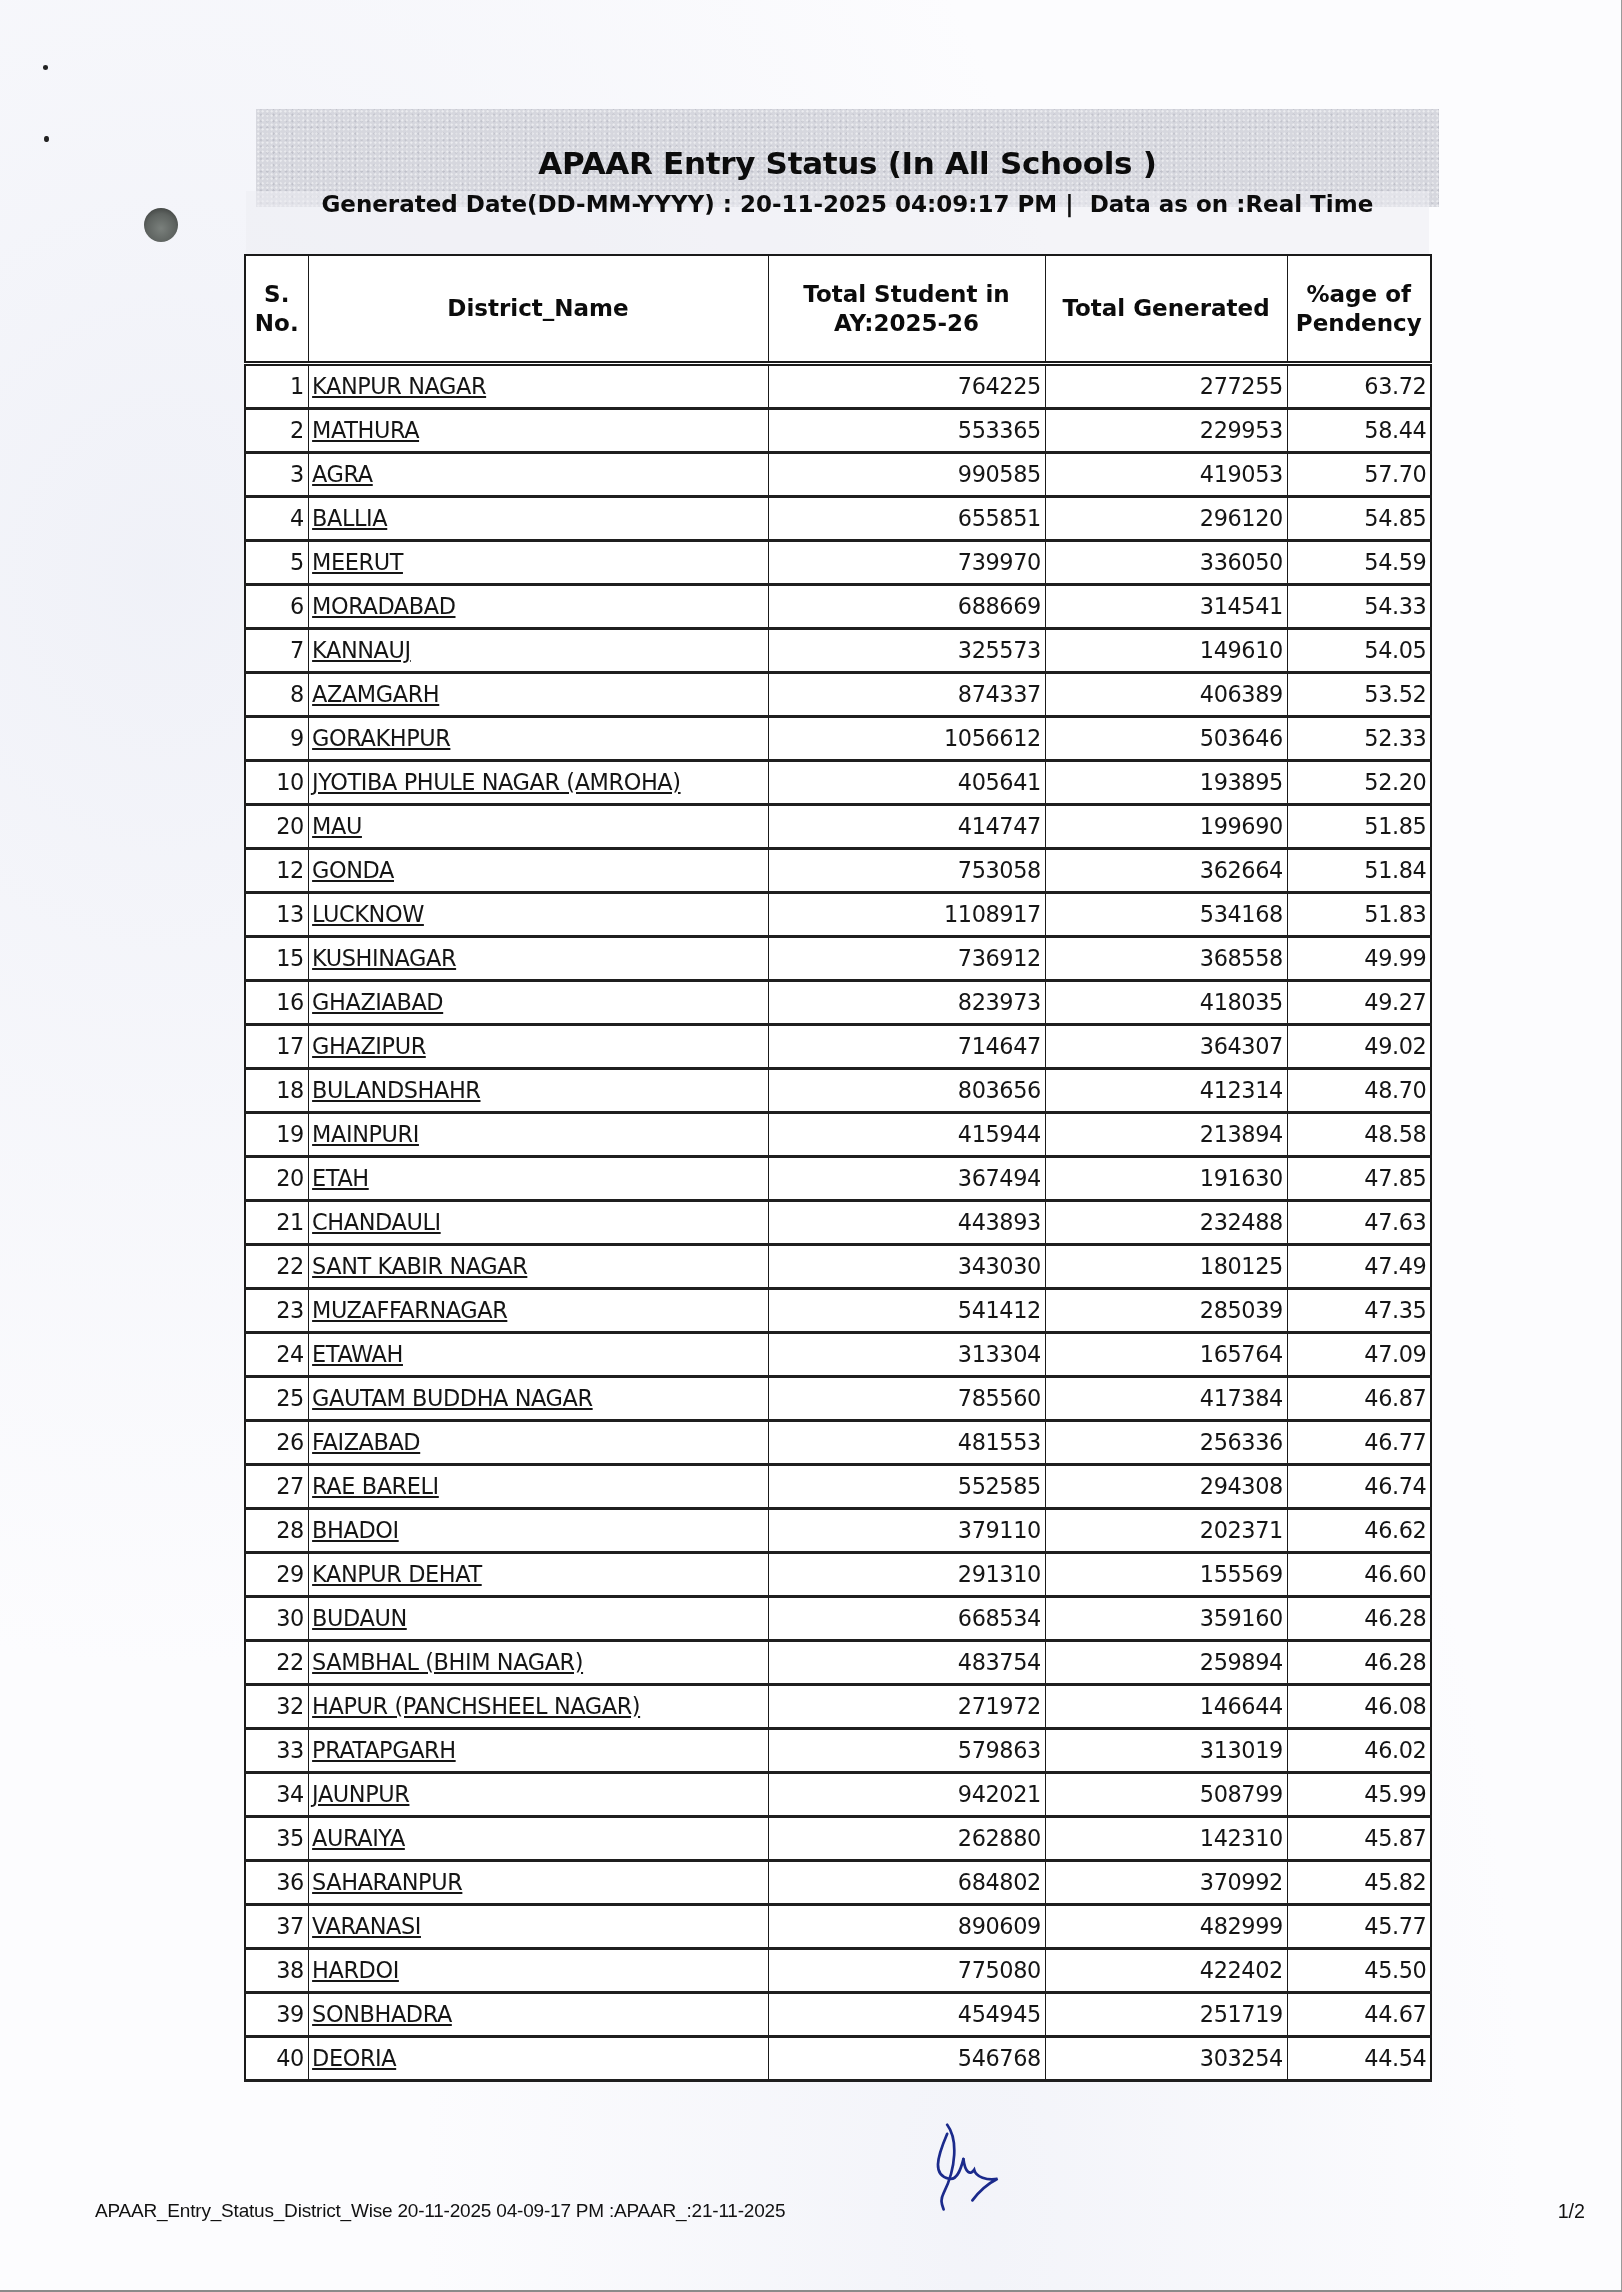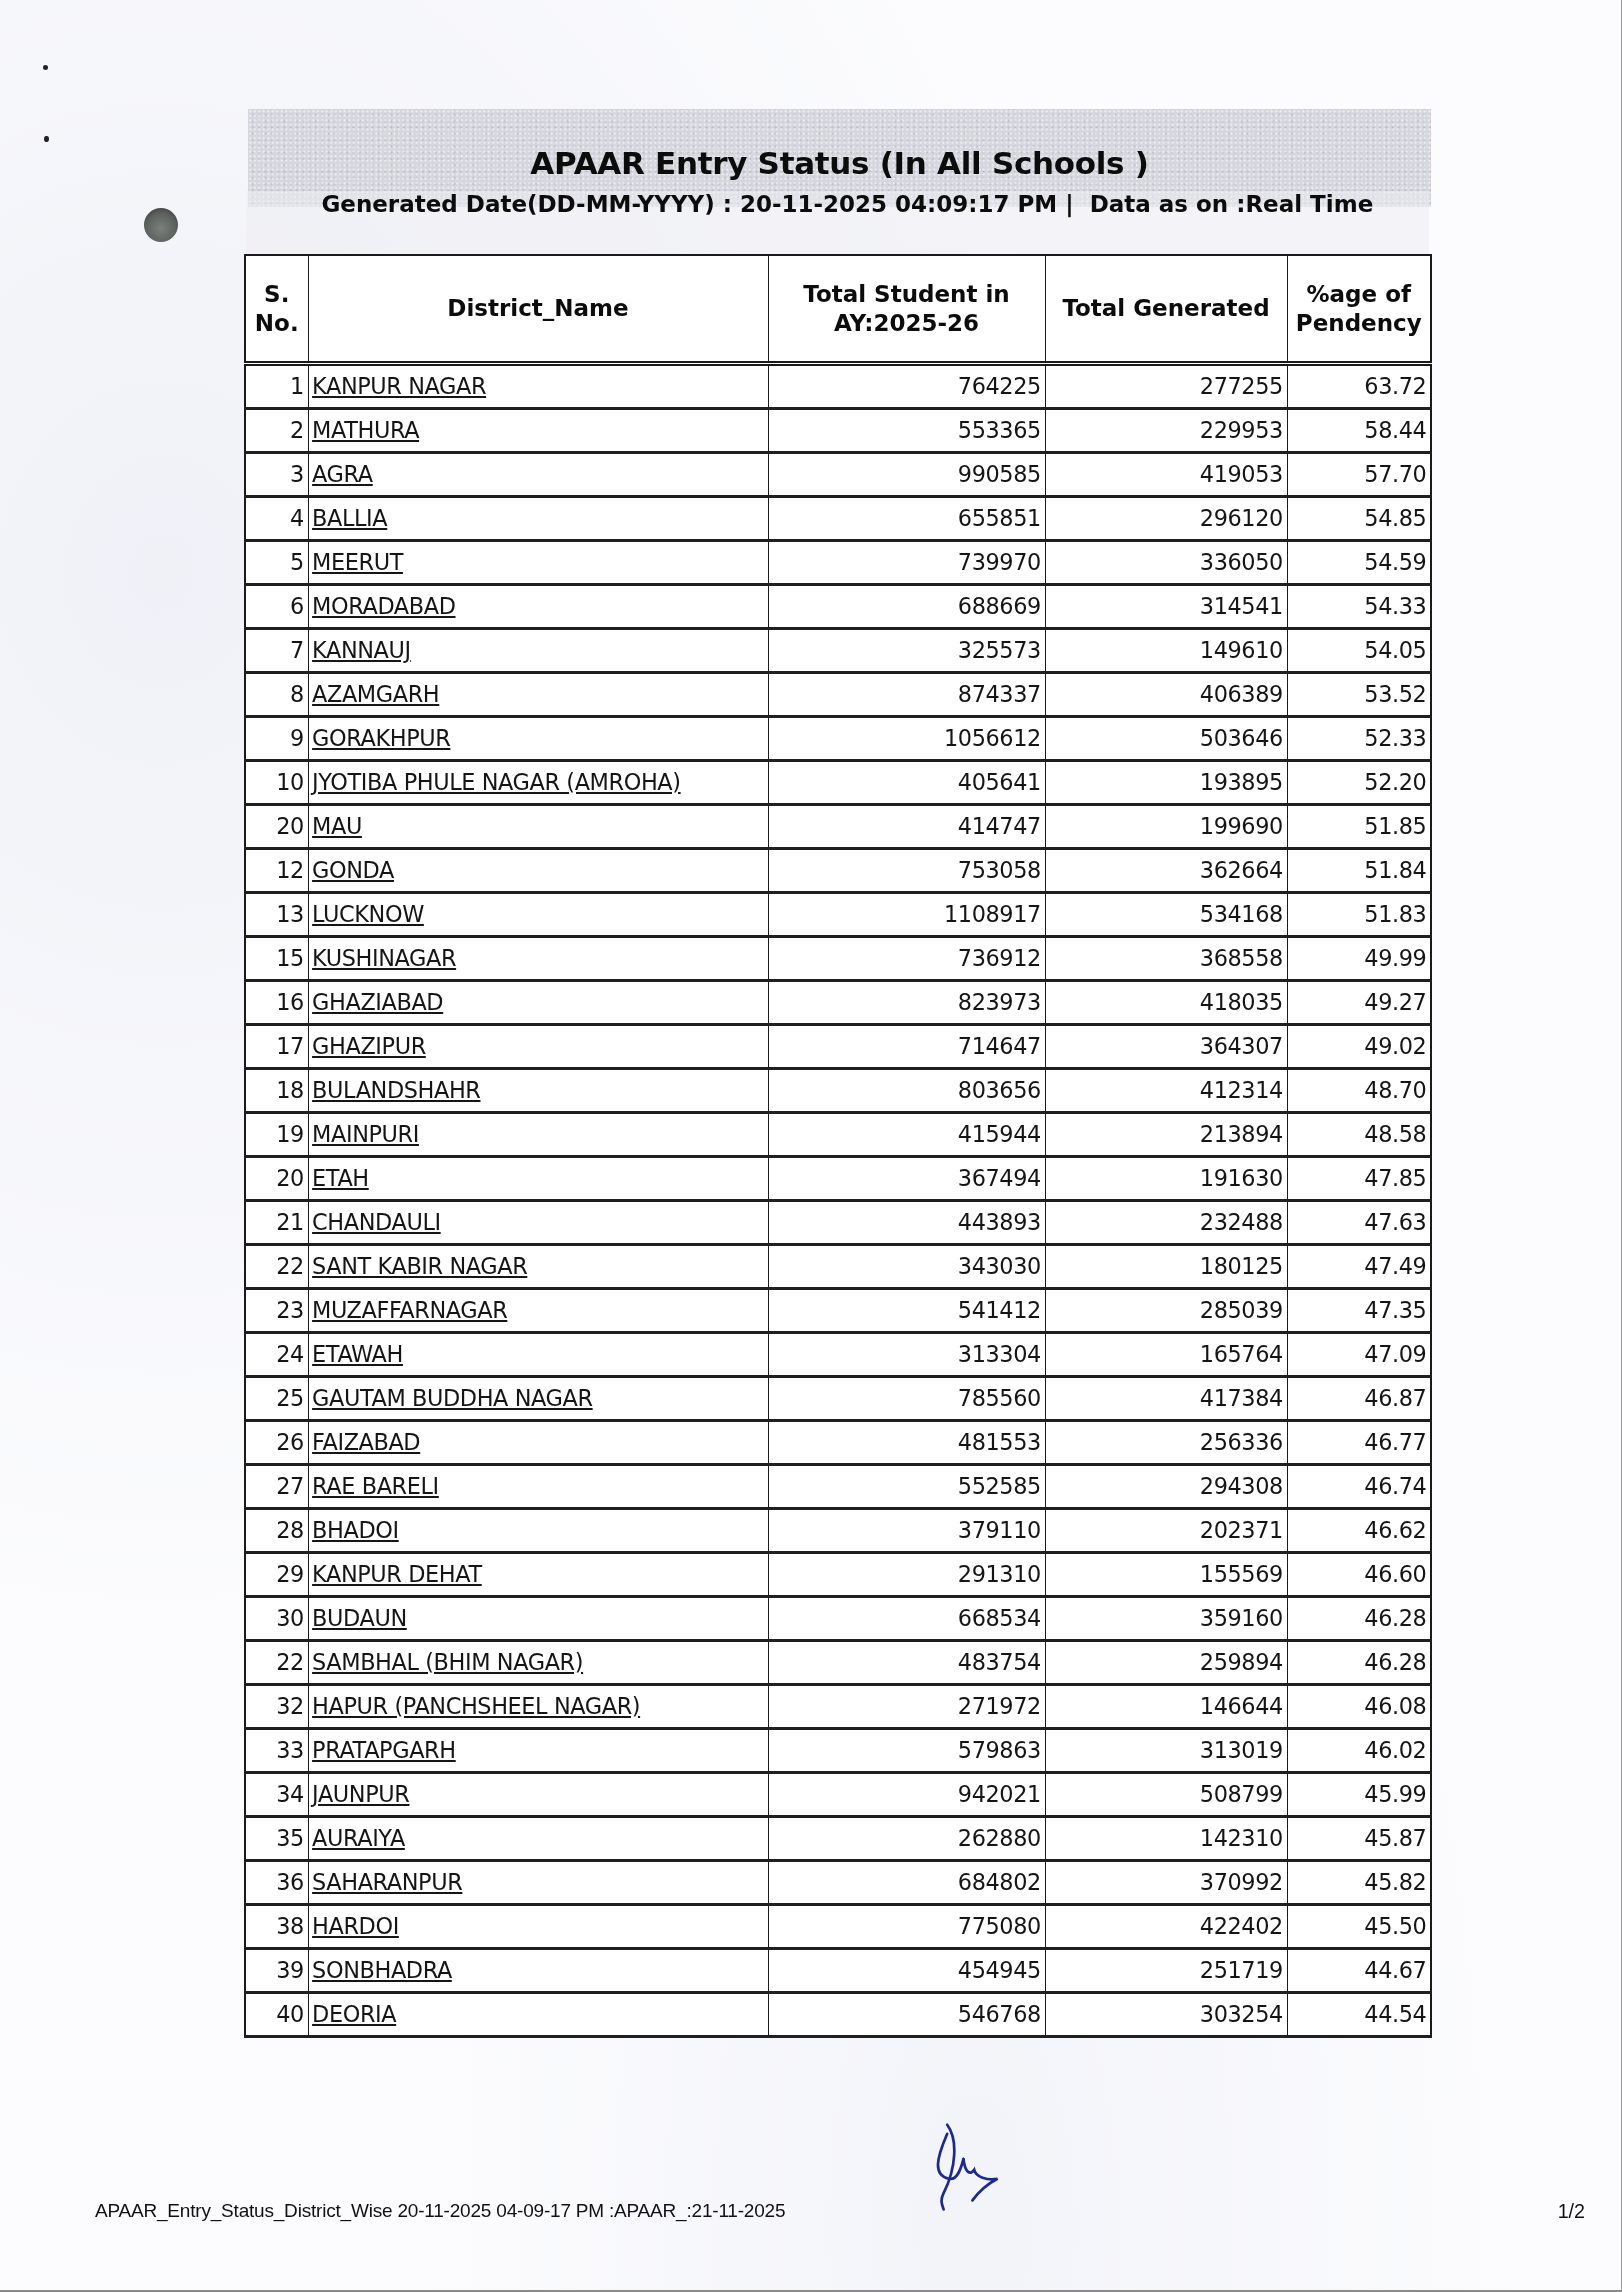--- a/index.html
+++ b/index.html
@@ -44,21 +44,21 @@
       border-radius: 50%;
       background: radial-gradient(circle at 50% 60%, #7a807c 0%, #5d625f 55%, #2e302f 100%);
     }
     .speck {
       position: absolute;
       background: #222;
       border-radius: 50%;
     }
     .title-band {
       position: absolute;
-      left: 248px;
+      left: 256px;
       top: 109px;
       width: 1183px;
       height: 98px;
       background-color: #d6d7de;
       background-image:
         radial-gradient(rgba(255,255,255,0.55) 0.9px, transparent 1.3px),
         radial-gradient(rgba(150,152,165,0.35) 0.9px, transparent 1.3px);
       background-size: 4.5px 4.5px, 6.3px 6.3px;
       background-position: 0 0, 1.8px 2.7px;
       display: flex;
@@ -447,20 +447,27 @@
         <td class="pct">45.87</td>
       </tr>
       <tr>
         <td class="sno">36</td>
         <td class="name">SAHARANPUR</td>
         <td class="num">684802</td>
         <td class="num">370992</td>
         <td class="pct">45.82</td>
       </tr>
       <tr>
+        <td class="sno">37</td>
+        <td class="name">VARANASI</td>
+        <td class="num">890609</td>
+        <td class="num">482999</td>
+        <td class="pct">45.77</td>
+      </tr>
+      <tr>
         <td class="sno">38</td>
         <td class="name">HARDOI</td>
         <td class="num">775080</td>
         <td class="num">422402</td>
         <td class="pct">45.50</td>
       </tr>
       <tr>
         <td class="sno">39</td>
         <td class="name">SONBHADRA</td>
         <td class="num">454945</td>

